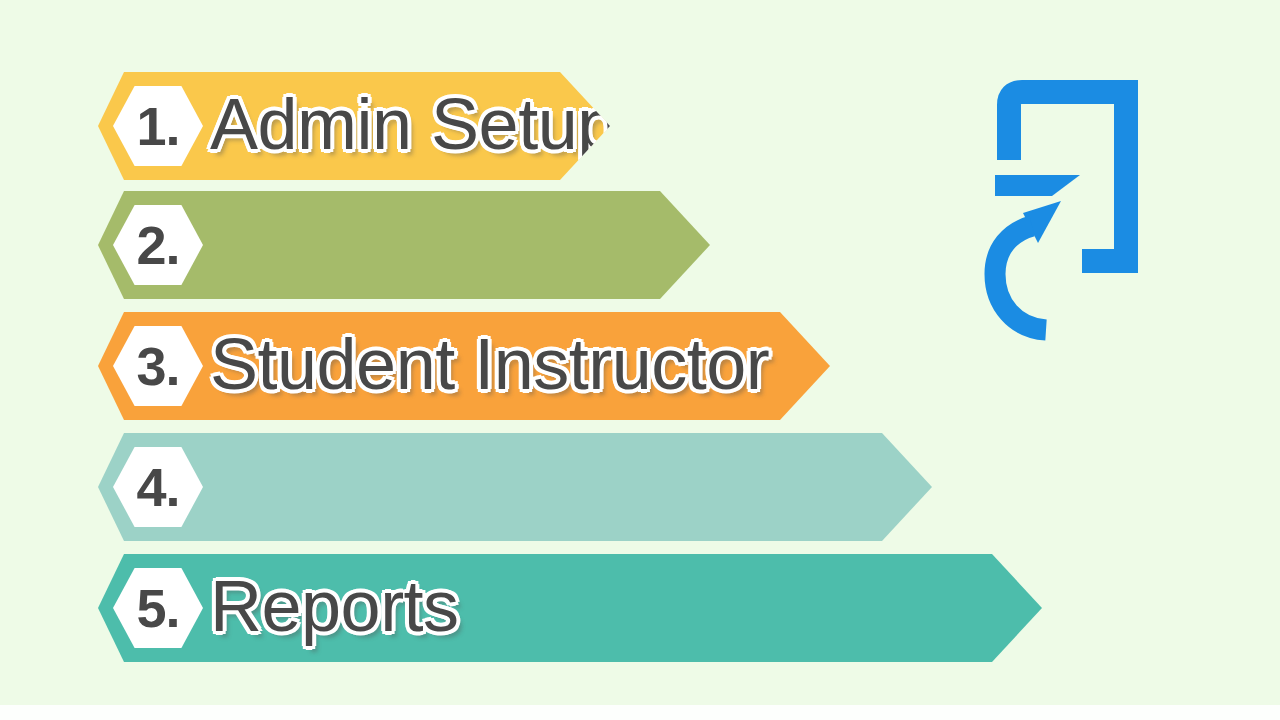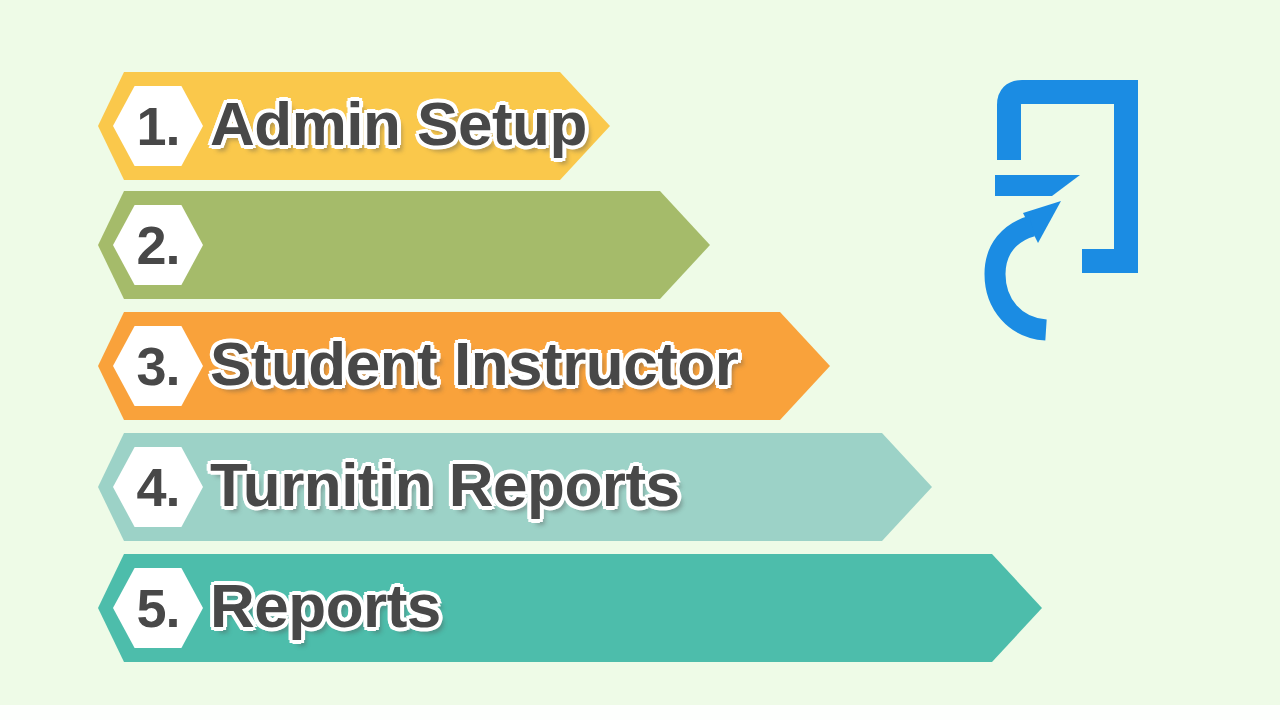--- a/index.html
+++ b/index.html
@@ -31,21 +31,21 @@
   }
   .num {
     font-size:54px; font-weight:bold;
     color: var(--text, #484848);
     letter-spacing:-1px;
   }
   .label {
     position:absolute;
     left:112px; top:50%;
     transform:translateY(-53%);
-    font-size:62px; font-weight:bold;
+    font-size:72px; font-weight:normal;
     letter-spacing:-0.5px;
     white-space:nowrap;
     color: var(--text, #484848);
     text-shadow:
       -3px -3px 0 #fff,  3px -3px 0 #fff,
       -3px  3px 0 #fff,  3px  3px 0 #fff,
       -4px  0   0 #fff,  4px  0   0 #fff,
        0   -4px 0 #fff,  0    4px 0 #fff,
        5px  6px 4px rgba(80,80,80,0.40);
   }
@@ -83,21 +83,20 @@
     <div class="badge">
       <span class="num">3.</span>
     </div>
     <div class="label">Student Instructor</div>
   </div>
 
   <div class="banner" style="background: rgb(156, 210, 199);">
     <div class="badge">
       <span class="num">4.</span>
     </div>
-    <div class="label">Turnitin Reports</div>
   </div>
 
   <div class="banner" style="background: rgb(77, 189, 171);">
     <div class="badge">
       <span class="num">5.</span>
     </div>
     <div class="label">Reports</div>
   </div>
 
   <svg class="logo" viewBox="0 0 180 290" xmlns="http://www.w3.org/2000/svg" aria-hidden="true" style="color: rgb(27, 140, 227);">

